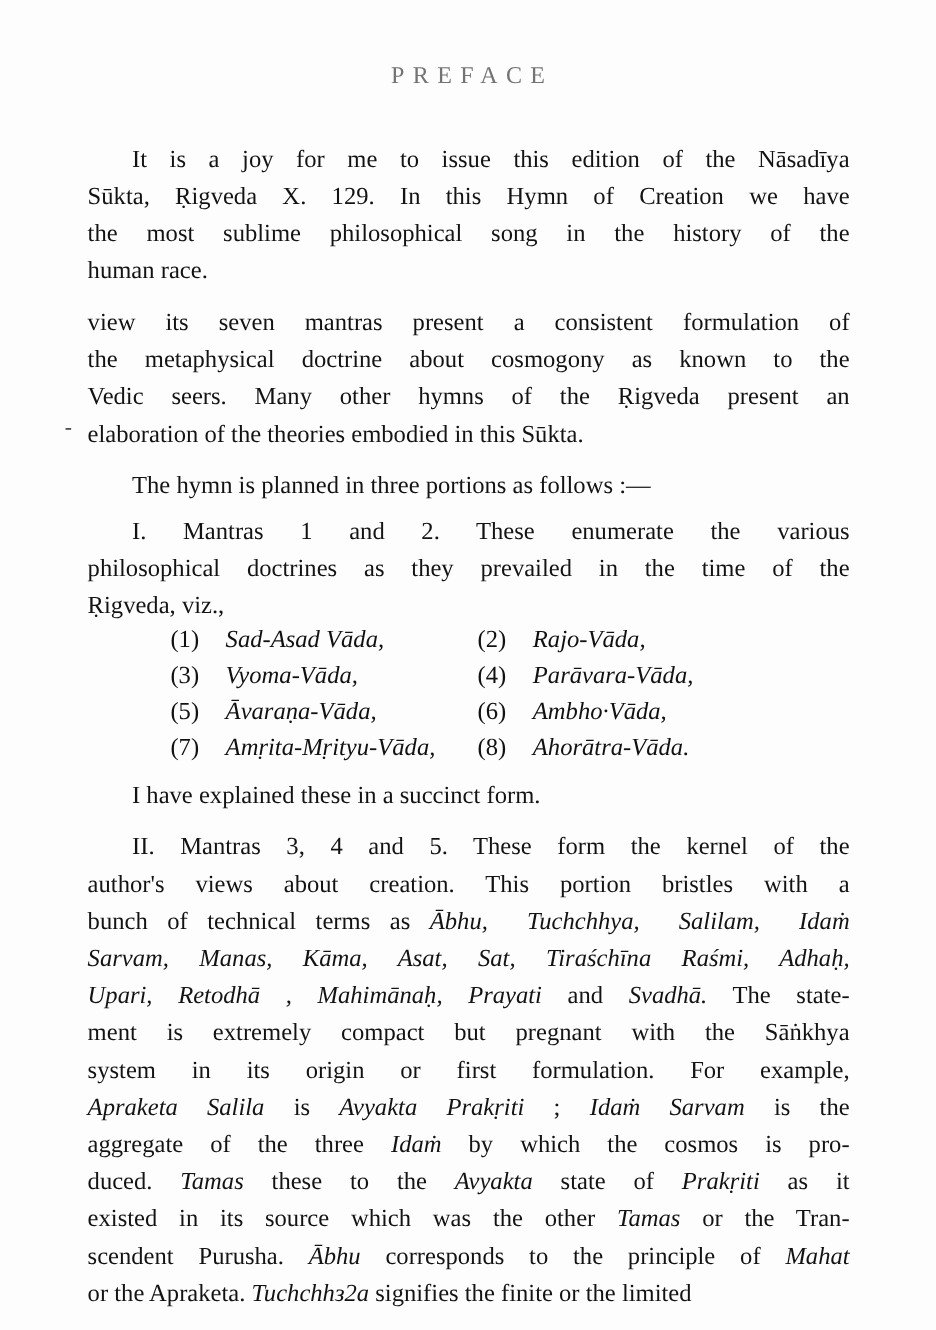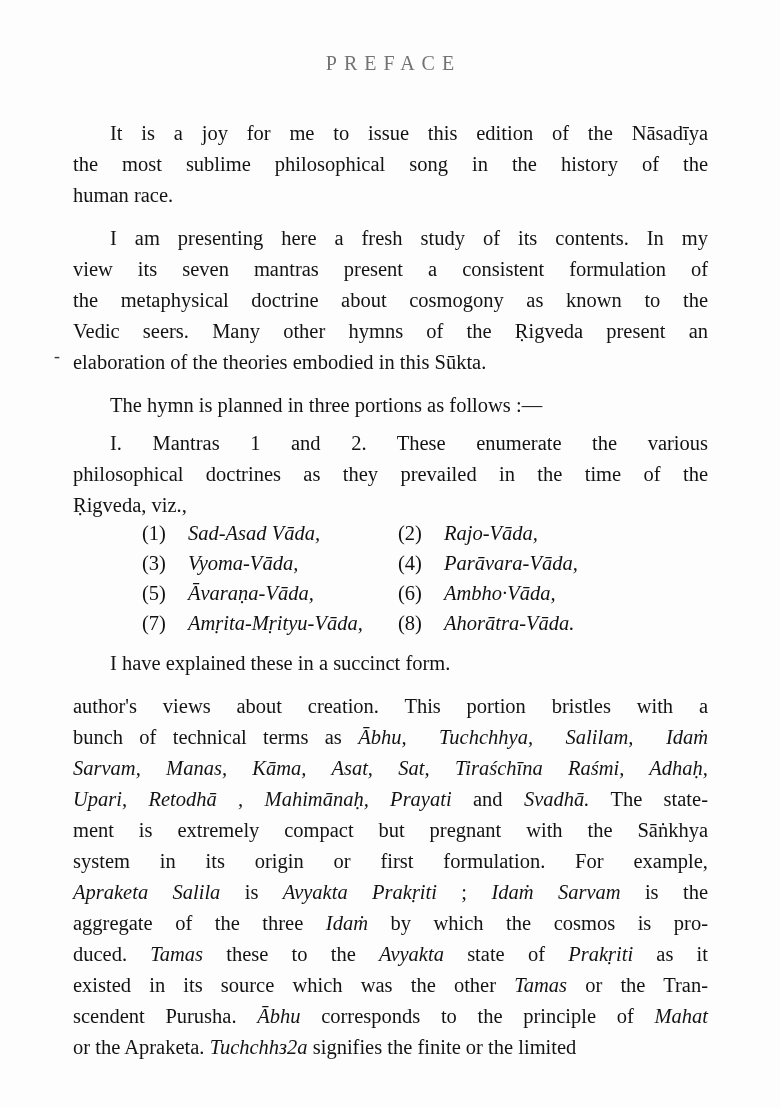--- a/index.html
+++ b/index.html
@@ -116,26 +116,26 @@
 <body>
 
 <div class="page">
 
   <div class="page-title">PREFACE</div>
 
   <div class="intro-block">
 
     <p class="para">
       <span class="ln"><span class="indent"></span><span>It is a joy for  me to issue  this edition  of the  Nāsadīya</span></span>
+      <span class="ln">Sūkta, Ṛigveda X. 129.   In this Hymn  of  Creation  we have</span>
       <span class="ln">the most  sublime   philosophical   song in the   history   of  the</span>
       <span class="ln last">human race.</span>
     </p>
 
     <p class="para">
-      <span class="ln"><span class="indent"></span><span>I am presenting here a fresh study of its contents.  In my</span></span>
       <span class="ln">view its seven  mantras  present a  consistent formulation  of</span>
       <span class="ln">the metaphysical doctrine about cosmogony as  known to the</span>
       <span class="ln">Vedic seers.   Many other hymns of the Ṛigveda  present  an</span>
       <span class="ln last">elaboration of the theories embodied in this Sūkta.</span>
     </p>
 
     <p class="para">
       <span class="ln last"><span class="indent"></span><span>The hymn is planned in three portions as follows :—</span></span>
     </p>
   </div>
@@ -193,20 +193,21 @@
     </div>
   </div>
 
   <div class="block-two">
 
     <p class="para">
       <span class="ln last"><span class="indent"></span><span>I have explained these in a succinct form.</span></span>
     </p>
 
     <p class="para">
+      <span class="ln"><span class="indent"></span><span>II.   Mantras 3, 4 and 5.   These form the kernel  of the</span></span>
       <span class="ln">author's views about creation.   This  portion  bristles  with  a</span>
 
       <span class="ln"><span>bunch of technical terms as </span><span class="it">Ābhu,</span>&nbsp; <span class="it">Tuchchhya,</span>&nbsp; <span class="it">Salilam,</span>&nbsp; <span class="it">Idaṁ</span></span>
 
       <span class="ln it">Sarvam, Manas, Kāma, Asat,  Sat,  Tiraśchīna  Raśmi,  Adhaḥ,</span>
 
       <span class="ln"><span class="it">Upari, Retodhā , Mahimānaḥ, Prayati</span><span> and </span><span class="it">Svadhā.</span><span>   The state-</span></span>
 
       <span class="ln">ment is extremely compact but  pregnant  with  the  Sāṅkhya</span>
       <span class="ln">system  in  its  origin  or  first  formulation.    For  example,</span>

